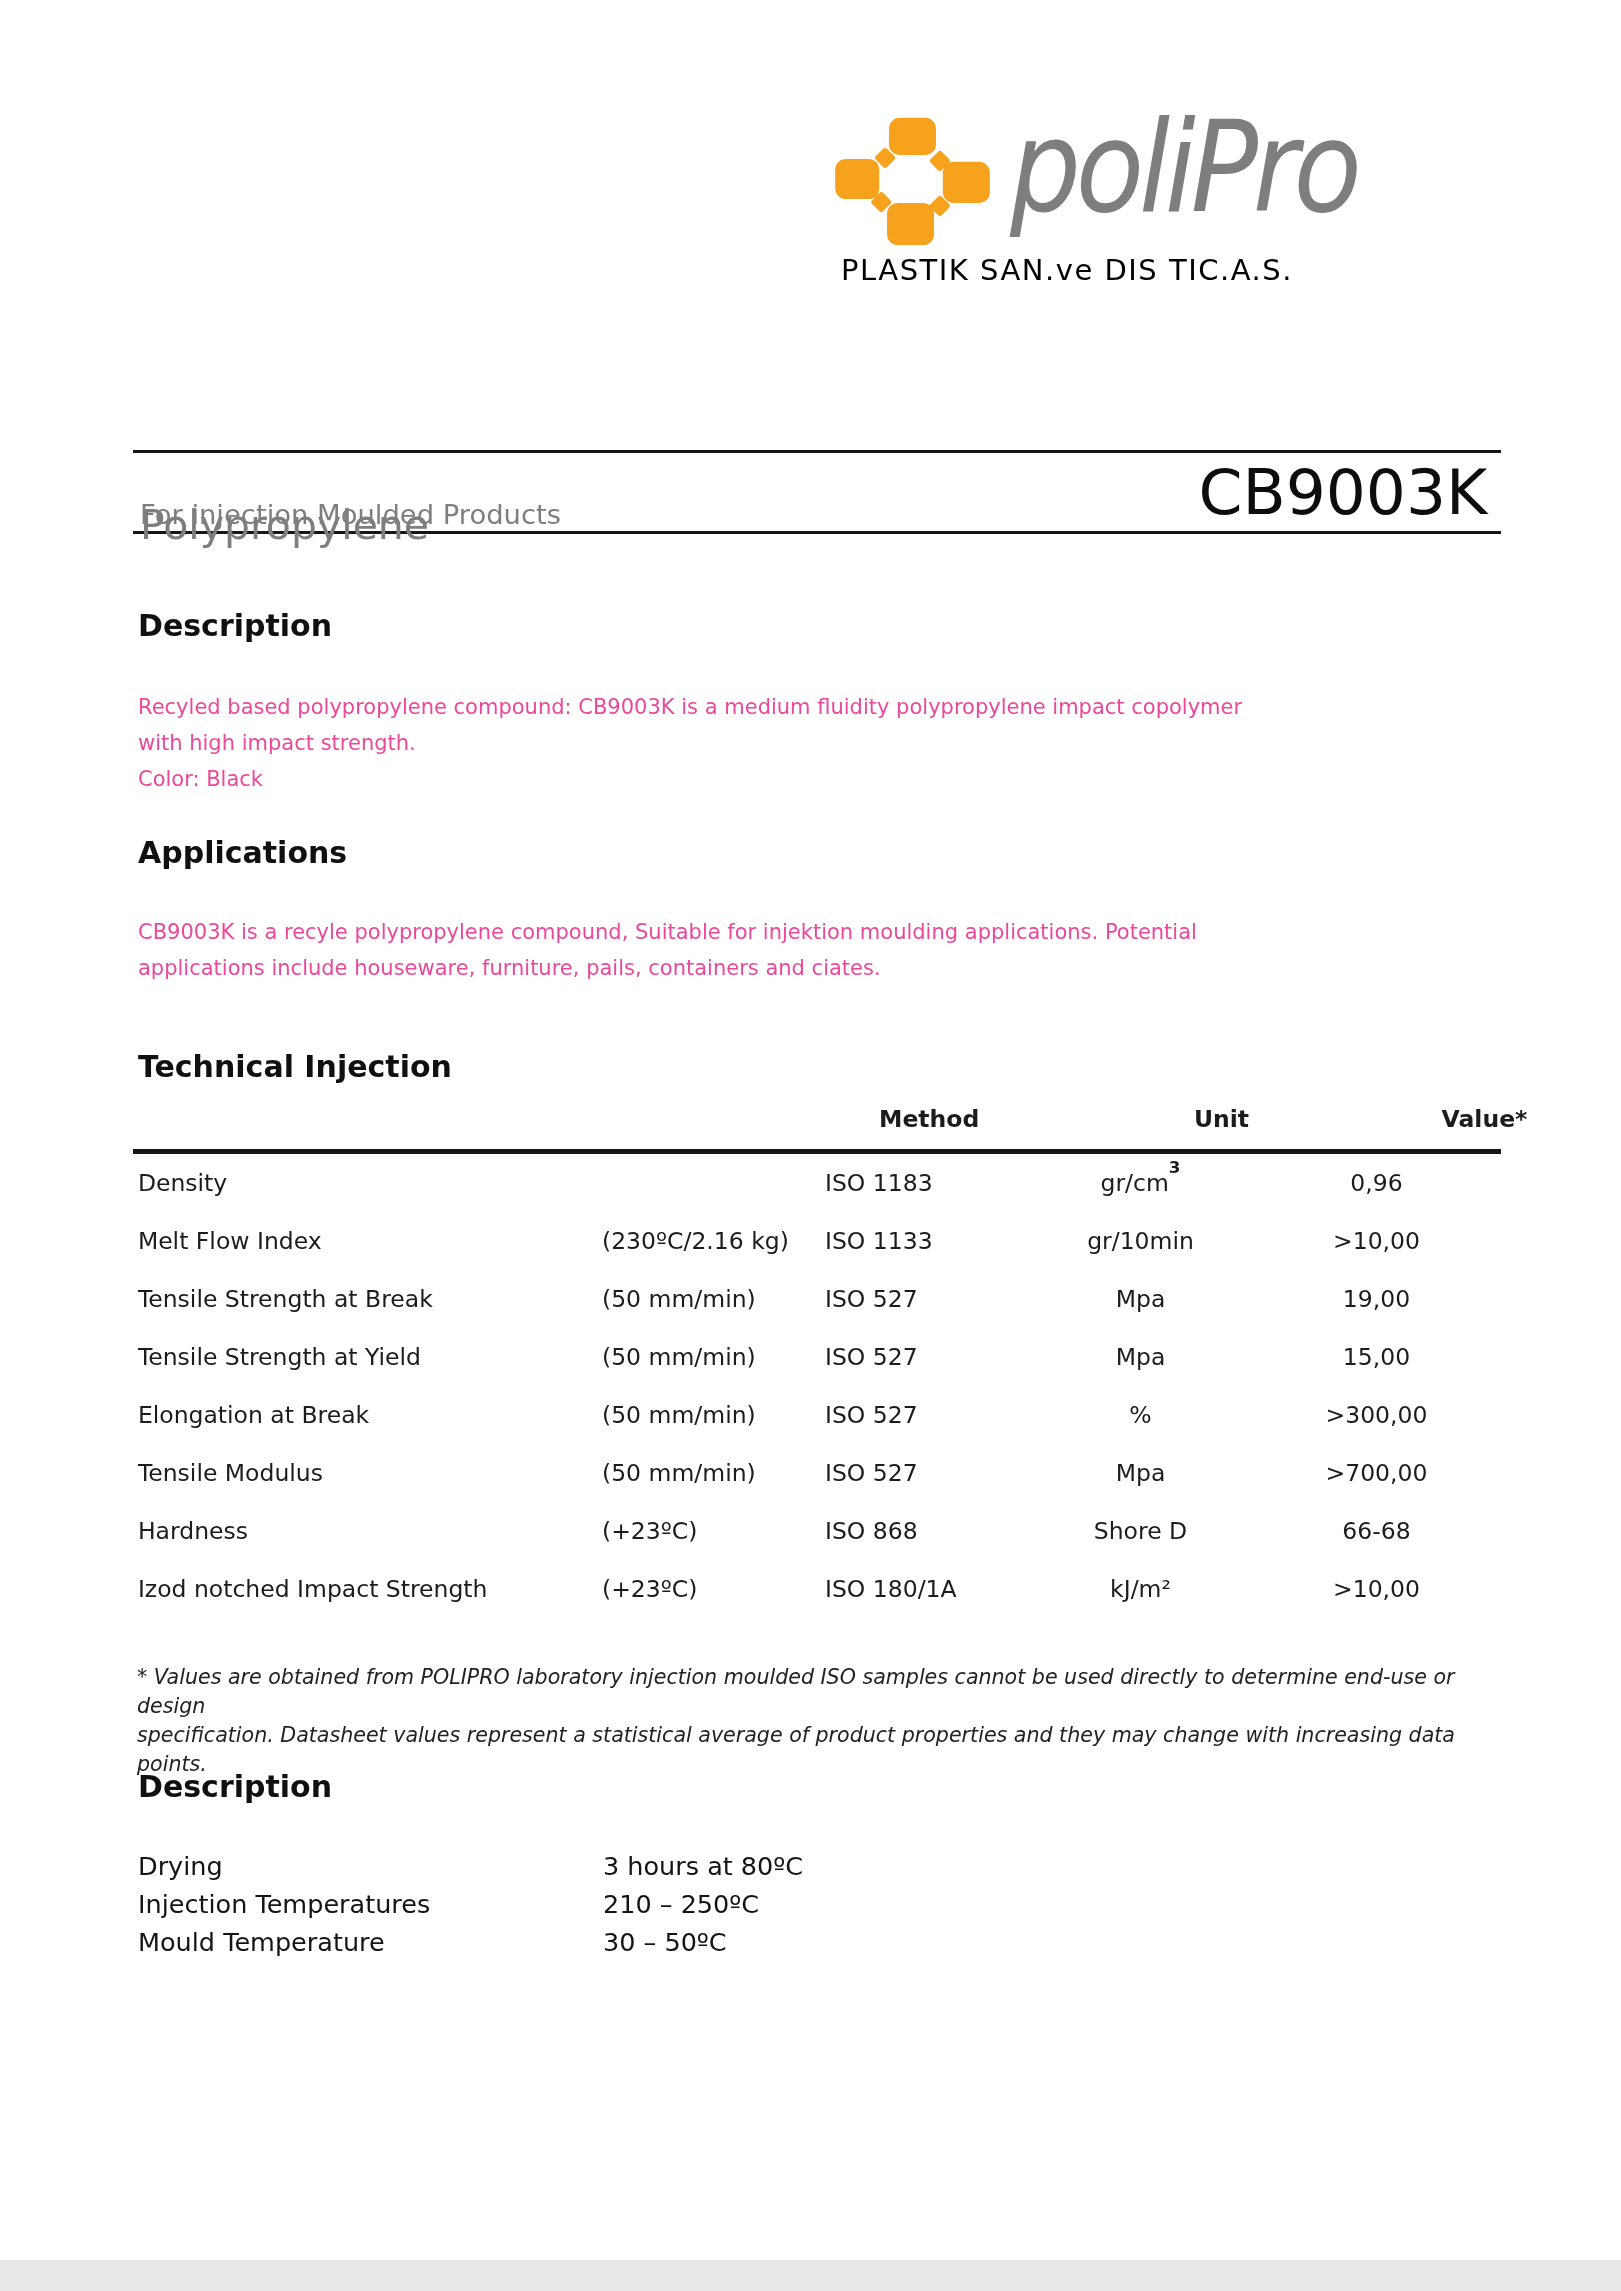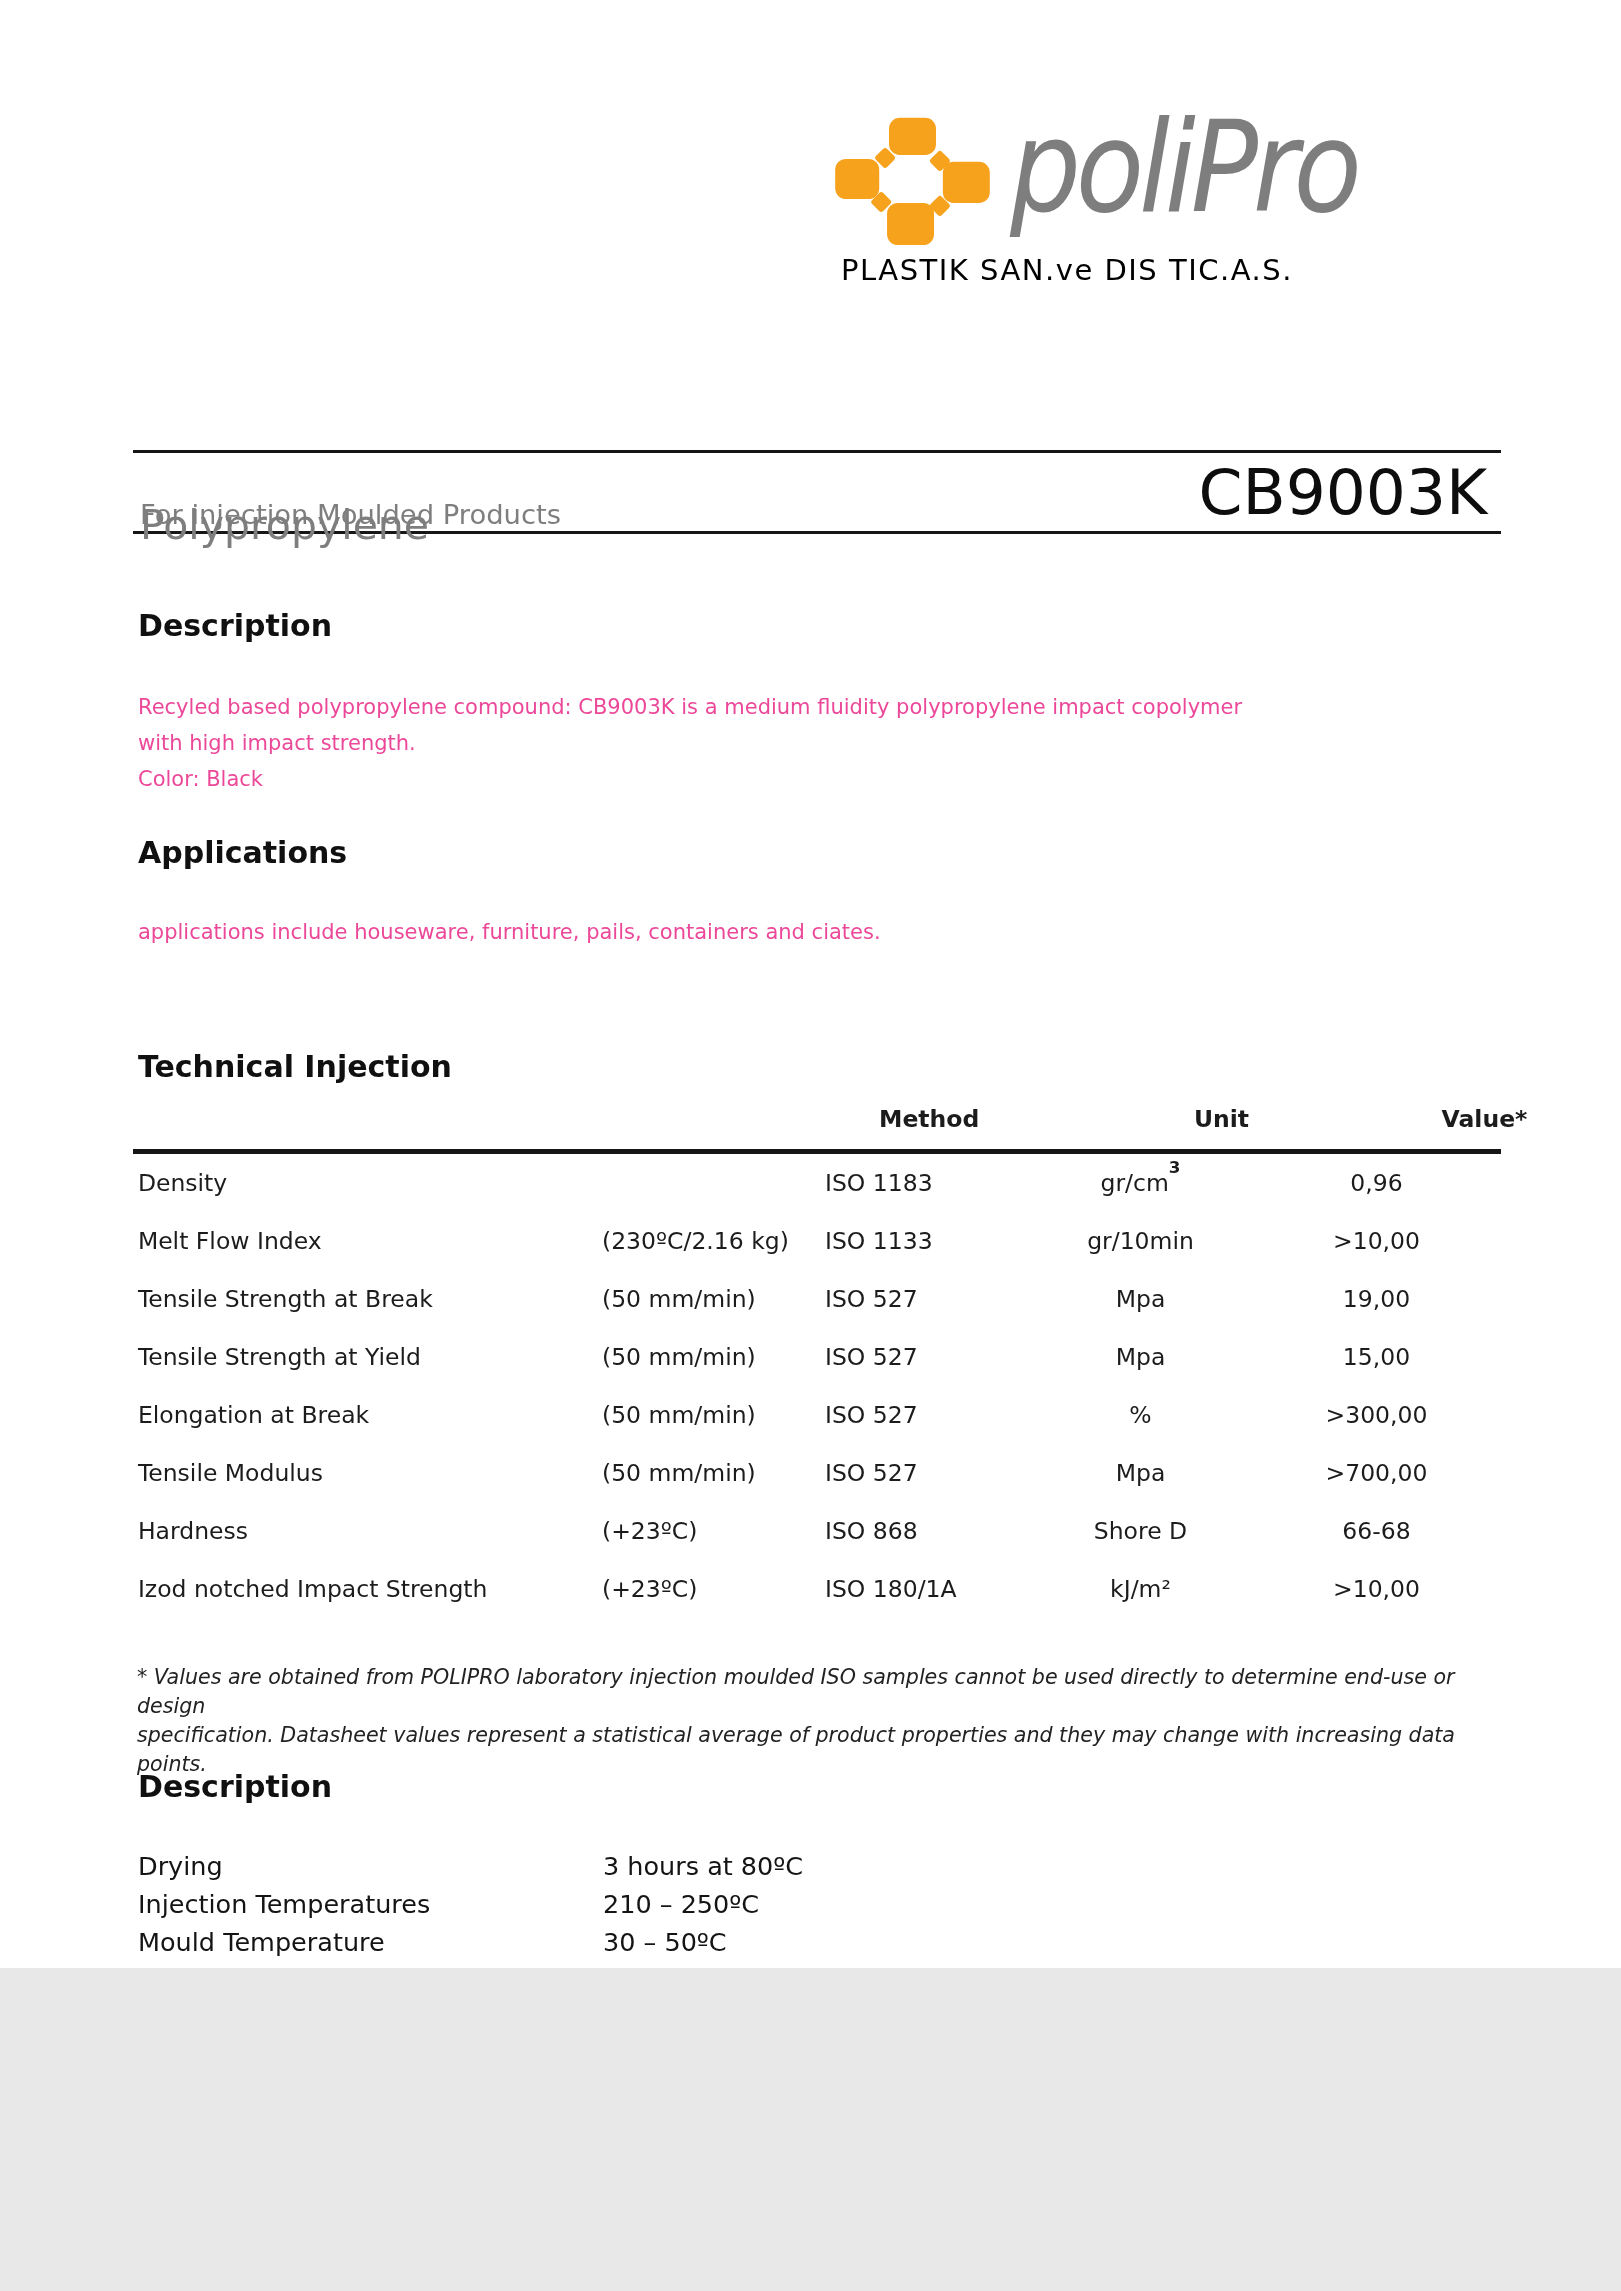--- a/index.html
+++ b/index.html
@@ -1,18 +1,18 @@
 <!DOCTYPE html>
 <html><head>
 <meta charset="utf-8">
 <style>
   html,body { margin:0; padding:0; background:#e8e8e8; }
   .page {
     position:relative;
-    width:1621px; height:1968px;
+    width:1621px; height:2260px;
     margin:0 auto;
     background:#ffffff;
     font-family:"DejaVu Sans","Liberation Sans",sans-serif;
     color:#1c1c1c;
     overflow:hidden;
   }
 
   
   .logo-icon { position:absolute; left:834px; top:110px; width:157px; height:137px; }
   .brand {
@@ -108,20 +108,21 @@
 
   <div class="h h-description">Description</div>
   <div class="para para-description">
     <div>Recyled based polypropylene compound: CB9003K is a medium fluidity polypropylene impact copolymer</div>
     <div>with high impact strength.</div>
     <div>Color: Black</div>
   </div>
 
   <div class="h h-applications">Applications</div>
   <div class="para para-applications">
+    <div>CB9003K is a recyle polypropylene compound, Suitable for injektion moulding applications. Potential</div>
     <div>applications include houseware, furniture, pails, containers and  ciates.</div>
   </div>
 
   <div class="h h-technical">Technical Injection</div>
 
   <div class="thead">
     <div></div>
     <div></div>
     <div>Method</div>
     <div class="c-center">Unit</div>

